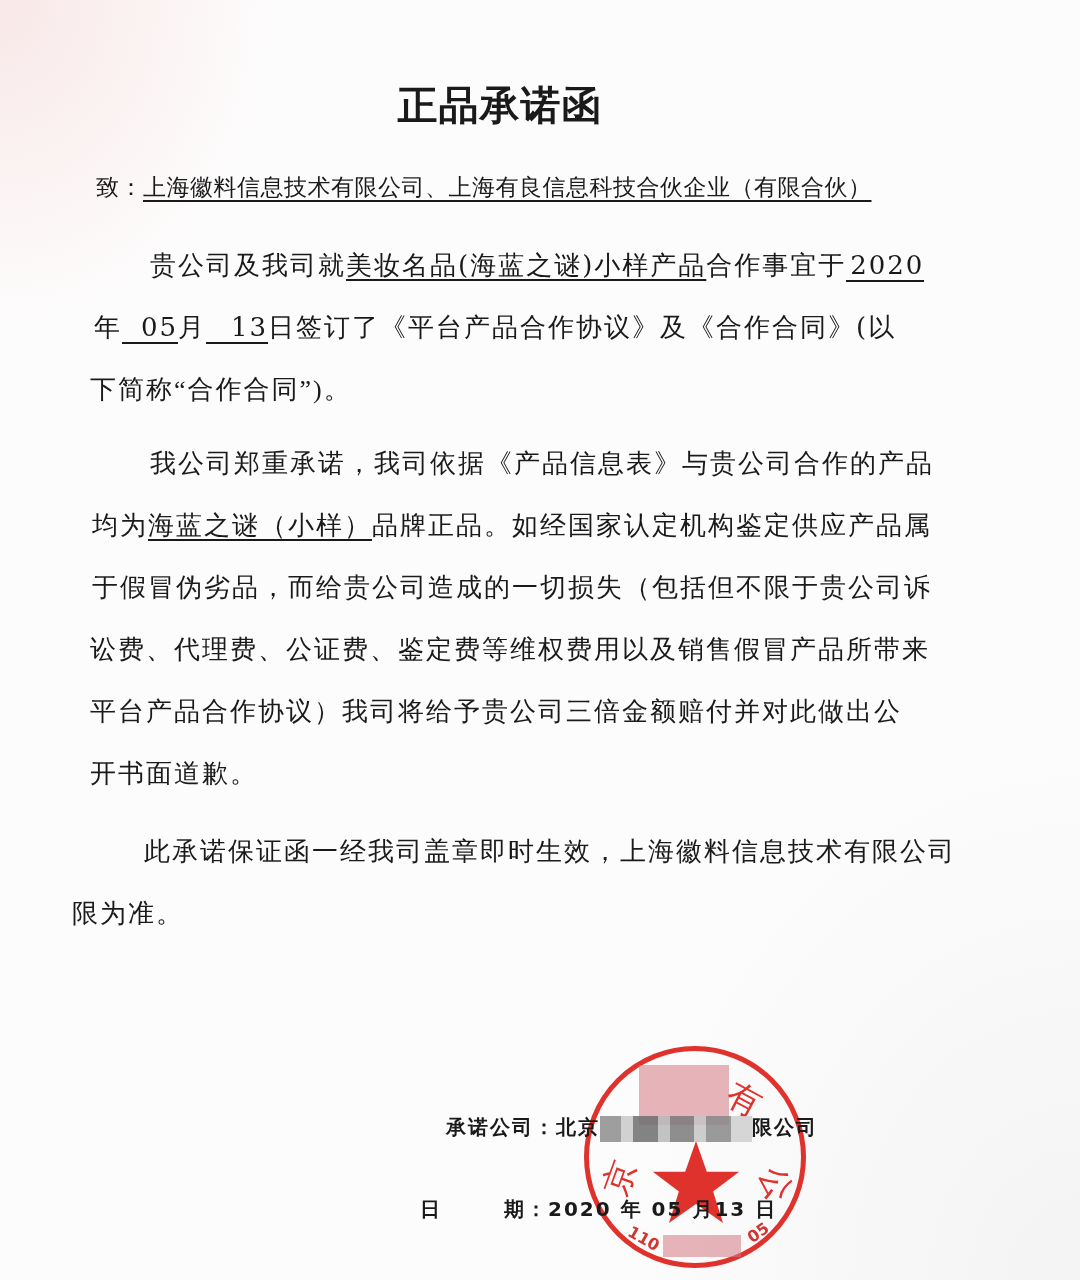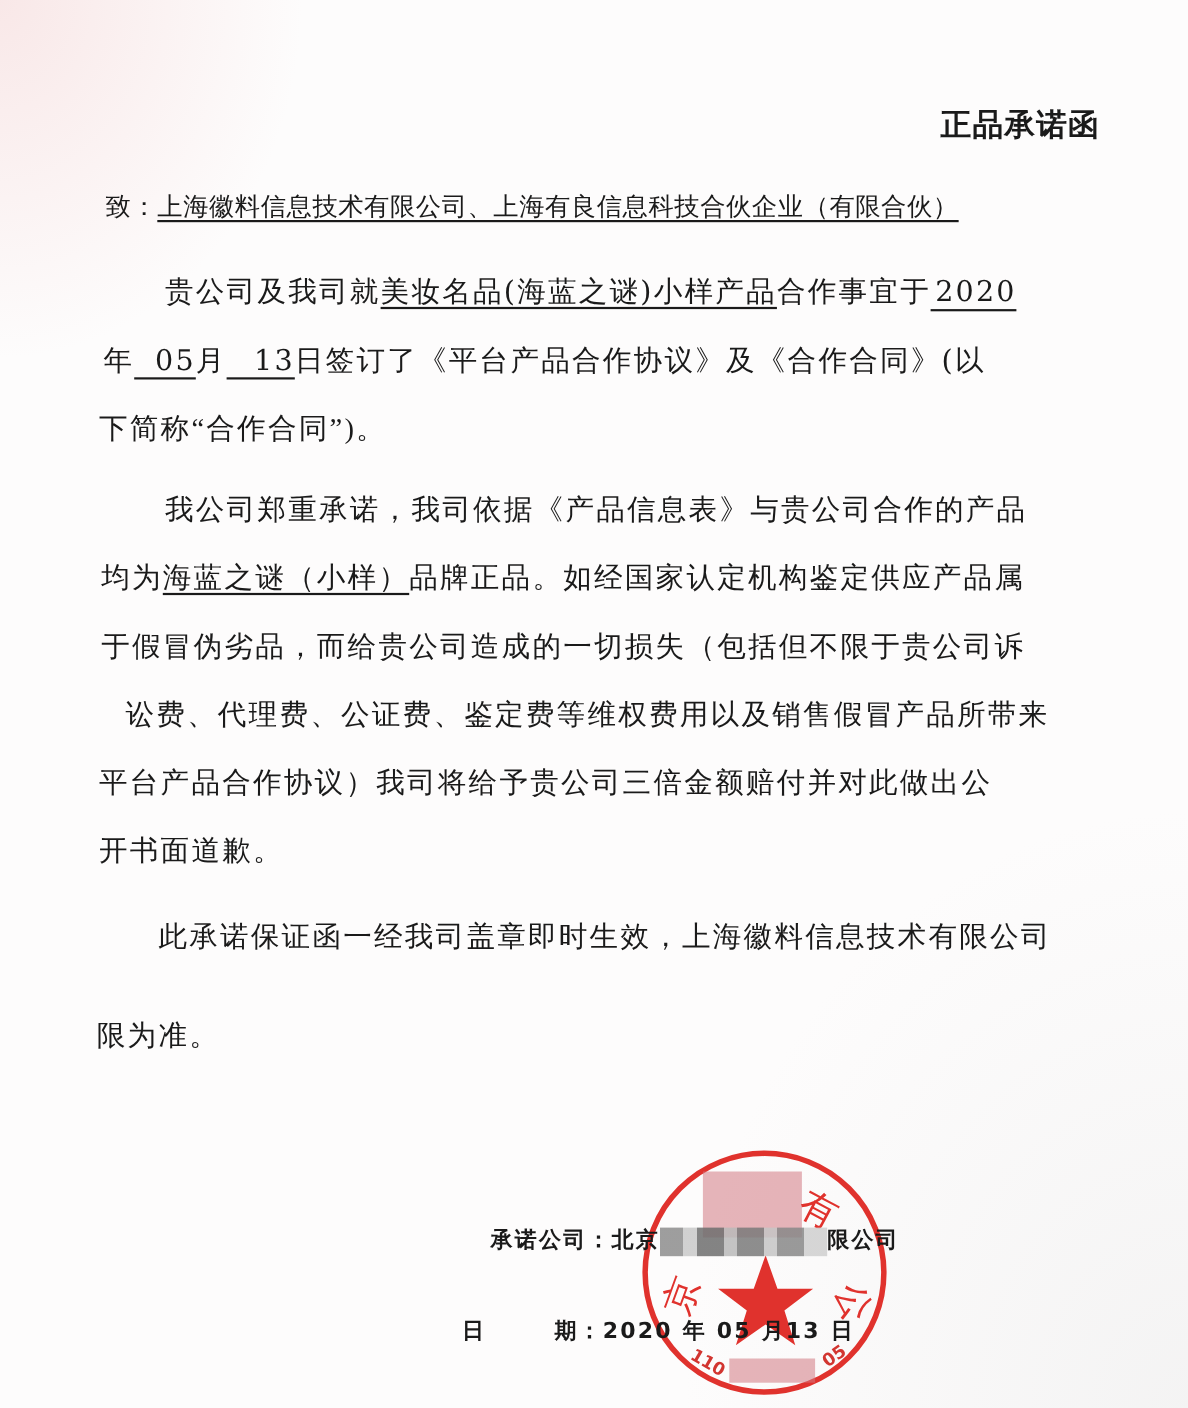--- a/index.html
+++ b/index.html
@@ -9,22 +9,22 @@
     font-family: "DejaVu Serif", "Liberation Serif", serif;
     color:#1a1a1a;
   }
   .page-shade {
     position:absolute; left:0; top:0; width:1080px; height:1280px;
     background: radial-gradient(ellipse at 0% 0%, rgba(245,215,215,0.55) 0%, rgba(255,255,255,0) 18%),
                 radial-gradient(ellipse at 100% 100%, rgba(230,230,230,0.4) 0%, rgba(255,255,255,0) 30%);
     pointer-events:none;
   }
   .title {
-    position:absolute; left:0; width:1000px; top:95px;
-    text-align:right; font-size:28px; font-weight:bold; letter-spacing:1px;
+    position:absolute; left:0; width:1000px; top:78px;
+    text-align:center; font-size:40px; font-weight:bold; letter-spacing:1px;
     font-family: "DejaVu Sans", sans-serif;
   }
   .line {
     position:absolute; font-size:26px; white-space:nowrap; letter-spacing:2px;
   }
   .to-line { left:96px; top:172px; font-size:23px; letter-spacing:0.5px; }
   .u { text-decoration:underline; text-underline-offset:5px; text-decoration-thickness:2px;margin-top:24px; }
   .blank { display:inline-block; border-bottom:2px solid #1a1a1a; text-align:right; line-height:1.1; }
   .sign {
     position:absolute; font-size:20px; font-weight:bold; white-space:nowrap;
@@ -65,26 +65,26 @@
 <div class="line" style="left:94px; top:310px;">
   <span>年</span><span class="blank" style="width:56px;">05</span><span>月</span><span class="blank" style="width:62px;">13</span><span>日签订了《平台产品合作协议》及《合作合同》(以</span>
 </div>
 <div class="line" style="left:90px; top:372px;font-family:Liberation Serif, serif;">下简称“合作合同”)。</div>
 
 <div class="line" style="left:150px; top:446px;">我公司郑重承诺，我司依据《产品信息表》与贵公司合作的产品</div>
 <div class="line" style="left:92px; top:508px;">
   <span>均为</span><span class="u">海蓝之谜（小样）</span><span>品牌正品。如经国家认定机构鉴定供应产品属</span>
 </div>
 <div class="line" style="left:92px; top:570px;">于假冒伪劣品，而给贵公司造成的一切损失（包括但不限于贵公司诉</div>
-<div class="line" style="left:90px; top:632px;margin-left:24px;">讼费、代理费、公证费、鉴定费等维权费用以及销售假冒产品所带来</div>
+<div class="line" style="left:90px; top:632px;">讼费、代理费、公证费、鉴定费等维权费用以及销售假冒产品所带来</div>
 <div class="line" style="left:90px; top:694px;">平台产品合作协议）我司将给予贵公司三倍金额赔付并对此做出公</div>
 <div class="line" style="left:90px; top:756px;">开书面道歉。</div>
 
 <div class="line" style="left:144px; top:834px;">此承诺保证函一经我司盖章即时生效，上海徽料信息技术有限公司</div>
-<div class="line" style="left:88px; top:896px;margin-top:28px;">限为准。</div>
+<div class="line" style="left:72px; top:896px;">限为准。</div>
 
 <div class="seal">
   <div class="blurbox" style="left:50px; top:14px; width:90px; height:60px;"></div>
   <span class="ch" style="left:138px; top:26px; transform:rotate(28deg);">有</span>
   <span class="ch" style="left:14px; top:104px; transform:rotate(-70deg);">京</span>
   <span class="ch" style="left:170px; top:110px; transform:rotate(70deg);">公</span>
   <svg class="star" viewBox="0 0 100 95">
     <polygon points="50,2 62,36 98,36 69,58 80,93 50,72 20,93 31,58 2,36 38,36" fill="#e0322d"></polygon>
   </svg>
   <span class="code" style="left:38px; top:178px; transform:rotate(30deg);">110</span>

